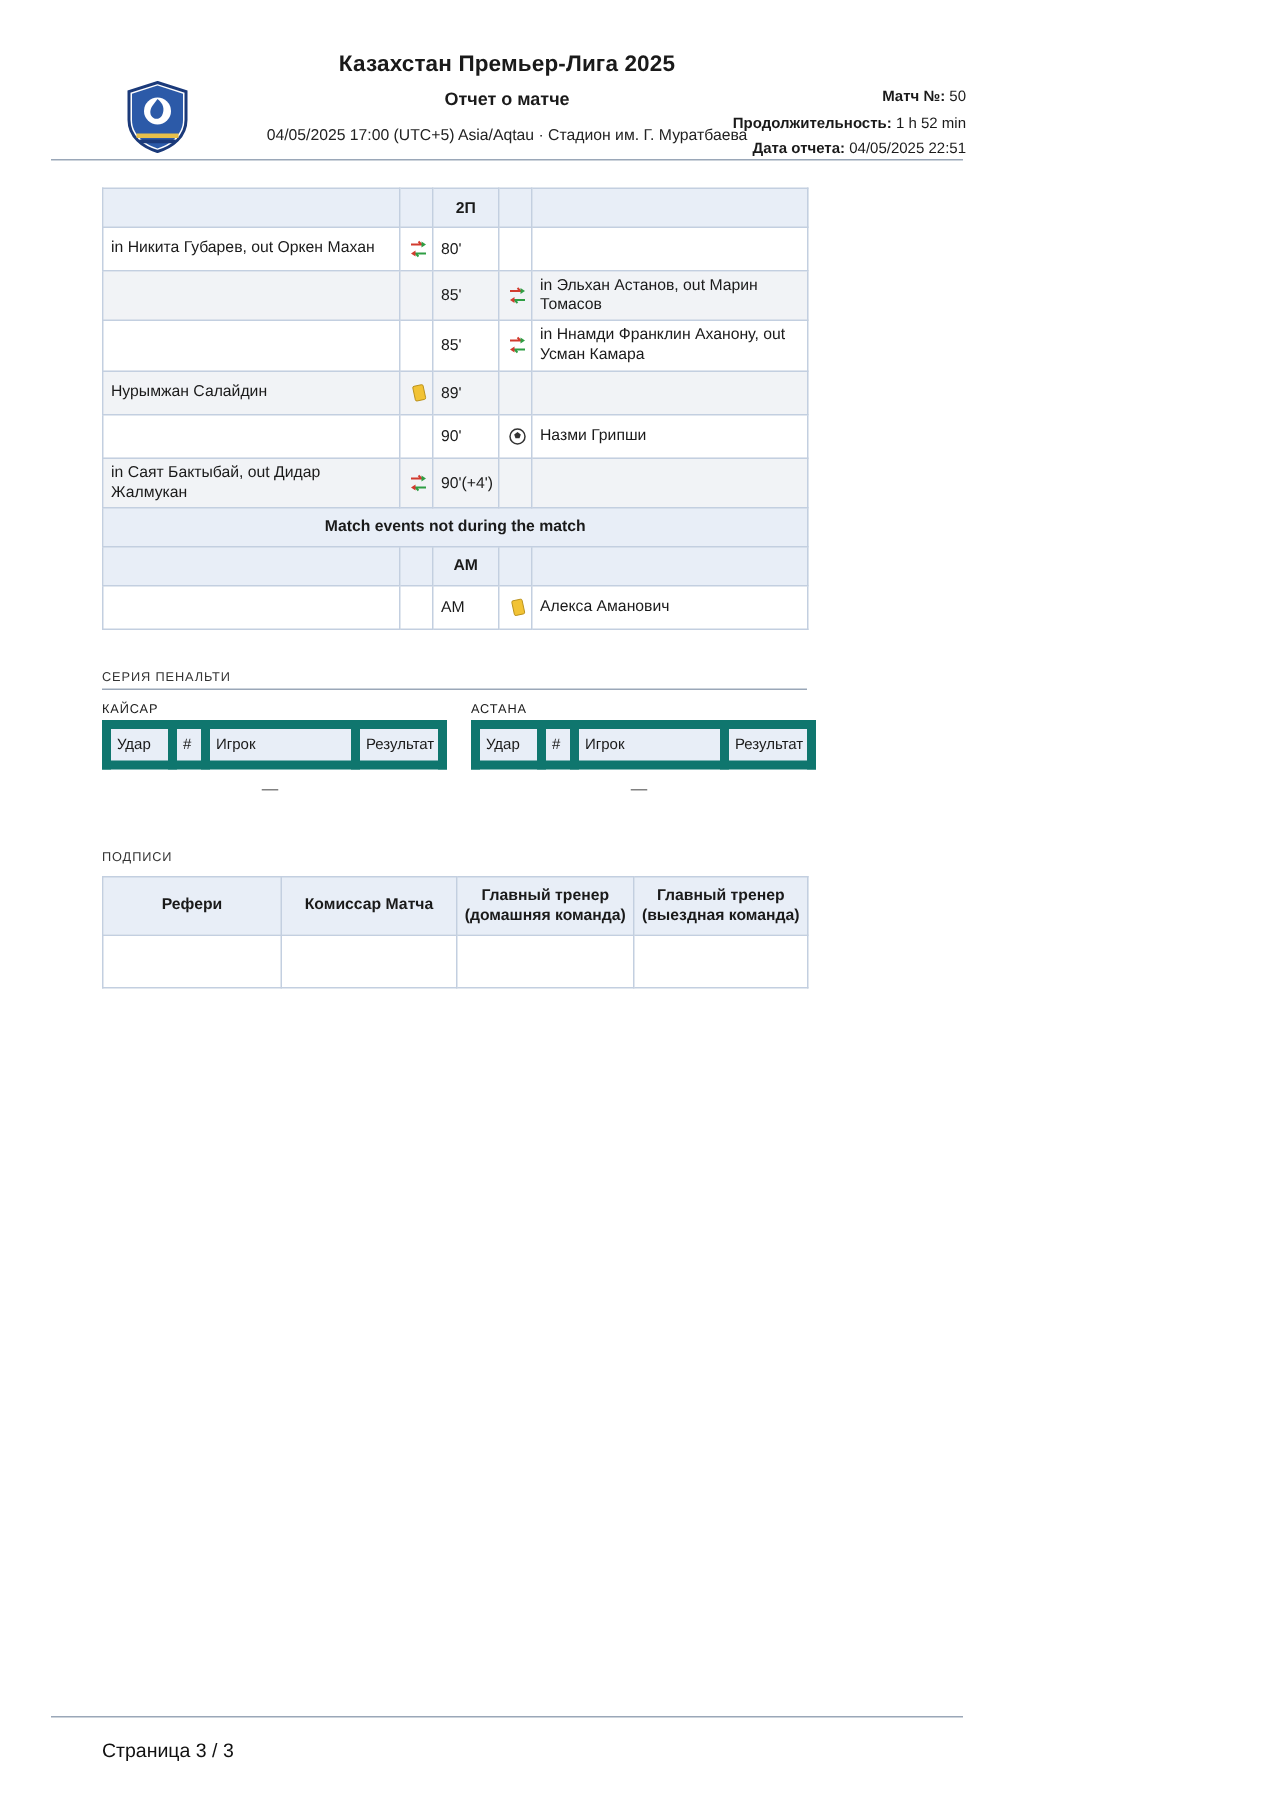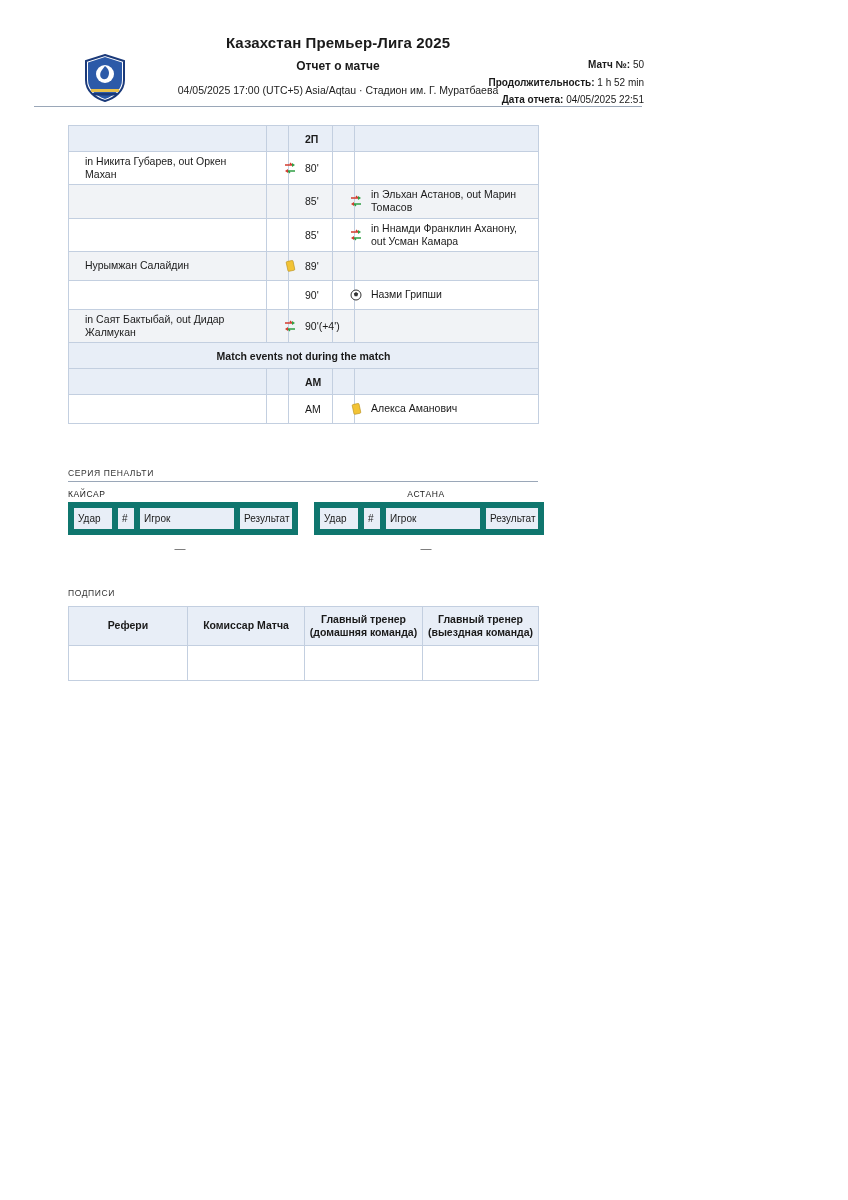--- a/index.html
+++ b/index.html
@@ -85,21 +85,21 @@
     border-collapse: collapse;
     width: 470px;
     table-layout: fixed;
     margin-top: 11px;
   }
   table.events td {
     border: 1px solid #c3cfe0;
     font-size: 10.5px;
     vertical-align: middle;
     height: 22px;
-    padding: 3px 16px;
+    padding: 3px 5px;
   }
   .col-home { width: 198px; text-align: right; }
   .col-hicon { width: 22px; text-align: center; padding: 0 !important; }
   .col-time { width: 44px; text-align: center; font-size: 10px; }
   .col-aicon { width: 22px; text-align: center; padding: 0 !important; }
   .col-away { width: 184px; text-align: left; }
 
   tr.hdr td {
     background: #e8eef7;
     font-weight: bold;
@@ -126,21 +126,21 @@
   }
   .ico svg { display:block; }
 
   
   .section-label {
     font-size: 8.5px;
     letter-spacing: .6px;
     color: #333;
     text-transform: uppercase;
     padding-left: 68px;
-    margin-top: 44px;
+    margin-top: 26px;
   }
   .sec-rule {
     margin: 3px 0 0 68px;
     width: 470px;
     border: 0;
     border-top: 1px solid #9aa7b8;
   }
   .pens {
     margin-left: 68px;
     width: 470px;
@@ -148,21 +148,21 @@
     justify-content: space-between;
     margin-top: 7px;
   }
   .pen-block { width: 224px; }
   .pen-team {
     font-size: 8.5px;
     letter-spacing: .6px;
     text-transform: uppercase;
     margin-bottom: 3px;
   }
-  .pen-team.right { text-align: center; }
+  .pen-team.right { text-align: left; }
   table.pen {
     border-collapse: collapse;
     width: 224px;
     table-layout: fixed;
   }
   table.pen td {
     border: 6px solid #0f766e;
     font-size: 10px;
     height: 17px;
     padding: 2px 4px;
@@ -473,14 +473,18 @@
       </tr>
       <tr class="blank">
         <td></td>
         <td></td>
         <td></td>
         <td></td>
       </tr>
     </tbody>
   </table>
 
+  <div class="footer">
+    <hr>
+    <div class="pg">Страница 3 / 3</div>
+  </div>
 
 </div>
 
 </body></html>

